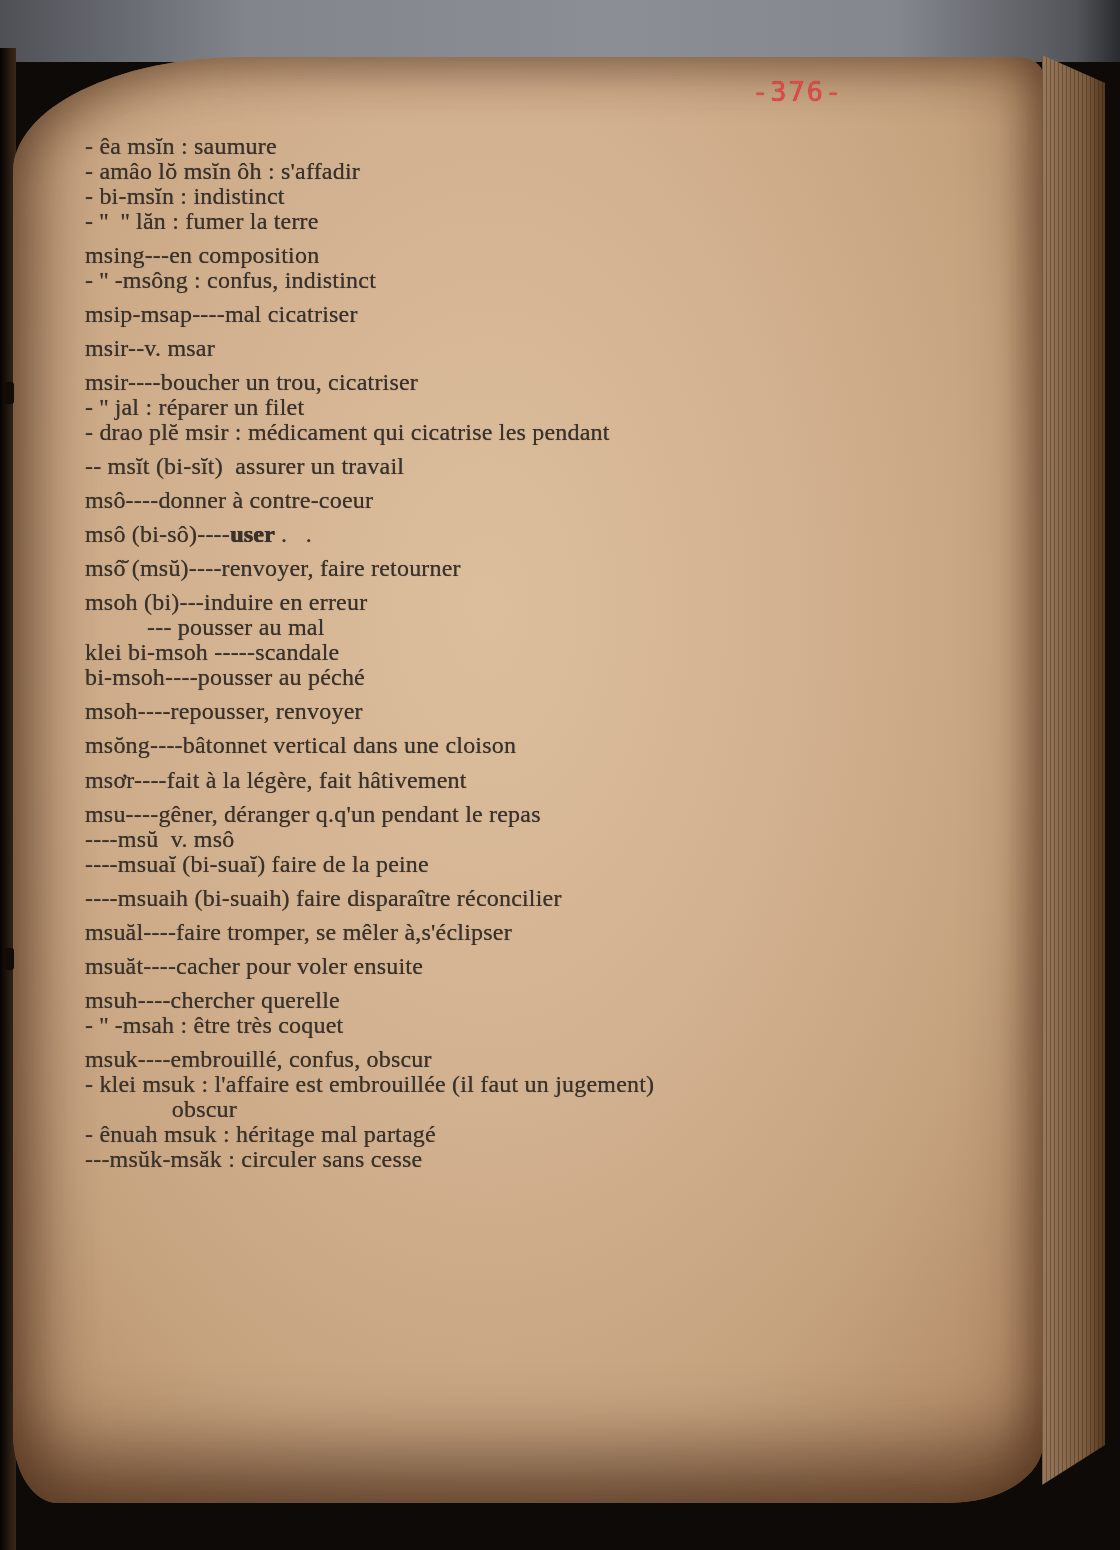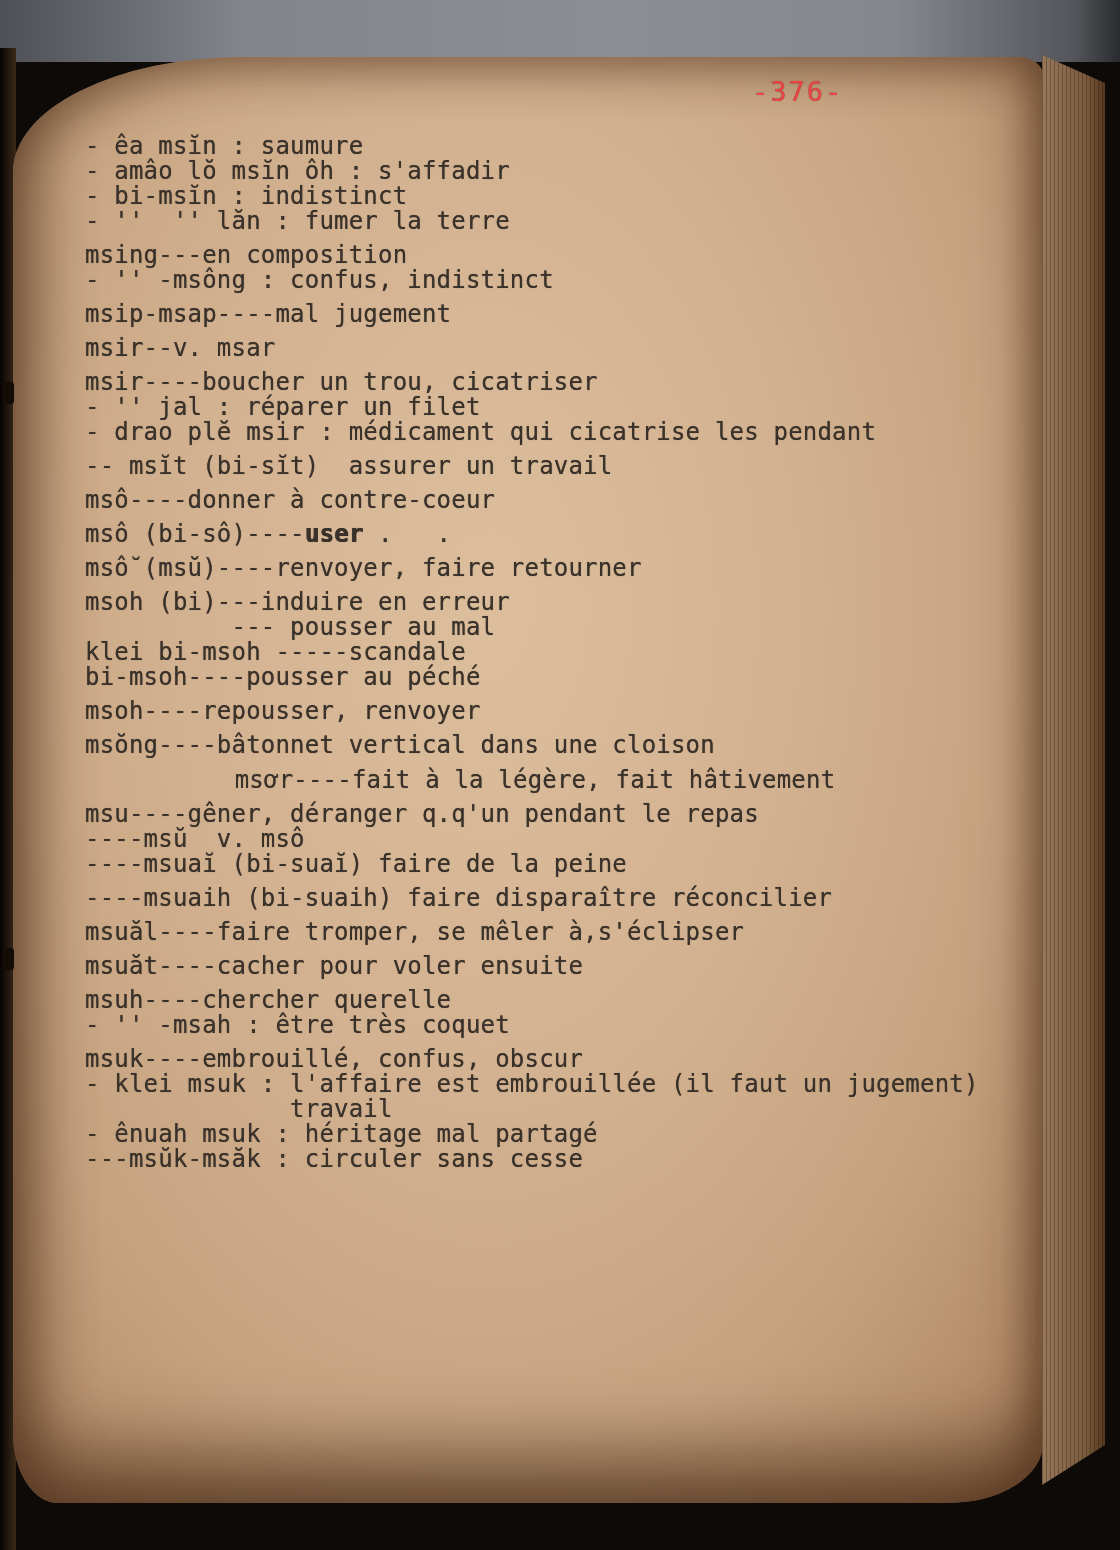--- a/index.html
+++ b/index.html
@@ -41,24 +41,25 @@
   .mark-2 { left:5px; top:948px; height:22px; }
   .page-number {
     position:absolute; left:752px; top:76px;
     font-size:27px; letter-spacing:2px; color:#ef4444;
     text-shadow:0 0 0.7px rgba(52,44,36,0.85);
   }
   .text-block {
     position:absolute; left:85px; top:134px; width:900px;
     font-size:24px; color:#3a322a; letter-spacing:0.2px;
     text-shadow:0 0 0.7px rgba(58,50,43,0.80);
+    font-family:Liberation Serif, serif;
   }
   .tline { white-space:pre; line-height:25px; height:25px; }
   .gap-block { margin-top:9px; }
-  .gap-small { margin-top:10px;text-align:center; }
+  .gap-small { margin-top:10px; }
   .overstrike { font-weight:bold; text-shadow:0.7px 0 currentColor, 0 0 0.7px rgba(58,50,43,0.8); }
 </style>
 </head>
 <body>
 
 <div class="desk"></div>
 <div class="cover-edge"></div>
 <div class="page"></div>
 <div class="fore-edge"></div>
 <div class="edge-mark mark-1"></div>
@@ -66,21 +67,21 @@
 
 <div class="page-number">-376-</div>
 
 <div class="text-block">
     <div class="tline">- êa msĭn : saumure</div>
     <div class="tline">- amâo lŏ msĭn ôh : s'affadir</div>
     <div class="tline">- bi-msĭn : indistinct</div>
     <div class="tline">- ''  '' lăn : fumer la terre</div>
     <div class="tline gap-block">msing---en composition</div>
     <div class="tline">- '' -msông : confus, indistinct</div>
-    <div class="tline gap-block">msip-msap----mal jugement</div>
+    <div class="tline gap-block">msip-msap----mal cicatriser</div>
     <div class="tline gap-block">msir--v. msar</div>
     <div class="tline gap-block">msir----boucher un trou, cicatriser</div>
     <div class="tline">- '' jal : réparer un filet</div>
     <div class="tline">- drao plĕ msir : médicament qui cicatrise les pendant</div>
     <div class="tline gap-block">-- msĭt (bi-sĭt)  assurer un travail</div>
     <div class="tline gap-block">msô----donner à contre-coeur</div>
     <div class="tline gap-block"><span>msô (bi-sô)----</span><span class="overstrike">user</span><span> .   .</span></div>
     <div class="tline gap-block">msô̆ (msŭ)----renvoyer, faire retourner</div>
     <div class="tline gap-block">msoh (bi)---induire en erreur</div>
     <div class="tline">          --- pousser au mal</div>
@@ -92,16 +93,16 @@
     <div class="tline gap-block">msu----gêner, déranger q.q'un pendant le repas</div>
     <div class="tline">----msŭ  v. msô</div>
     <div class="tline">----msuaĭ (bi-suaĭ) faire de la peine</div>
     <div class="tline gap-block">----msuaih (bi-suaih) faire disparaître réconcilier</div>
     <div class="tline gap-block">msuăl----faire tromper, se mêler à,s'éclipser</div>
     <div class="tline gap-block">msuăt----cacher pour voler ensuite</div>
     <div class="tline gap-block">msuh----chercher querelle</div>
     <div class="tline">- '' -msah : être très coquet</div>
     <div class="tline gap-block">msuk----embrouillé, confus, obscur</div>
     <div class="tline">- klei msuk : l'affaire est embrouillée (il faut un jugement)</div>
-    <div class="tline">              travail</div>
+    <div class="tline">              obscur</div>
     <div class="tline">- ênuah msuk : héritage mal partagé</div>
     <div class="tline">---msŭk-msăk : circuler sans cesse</div>
   </div>
 
 </body></html>

